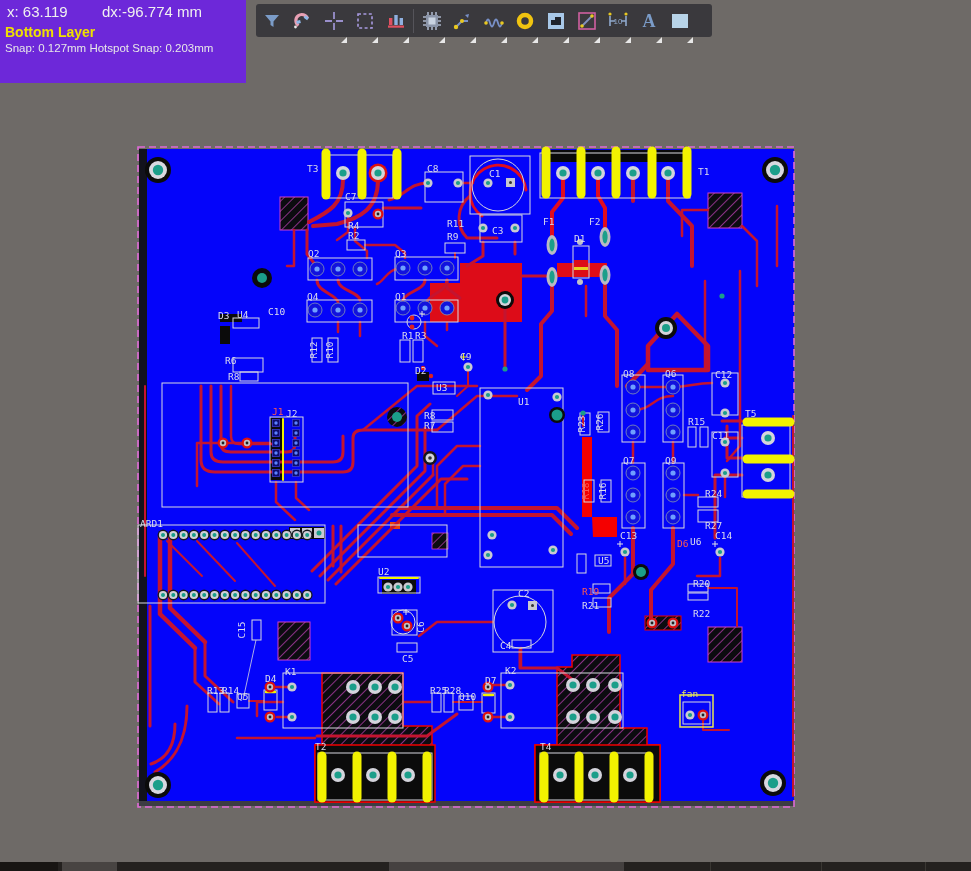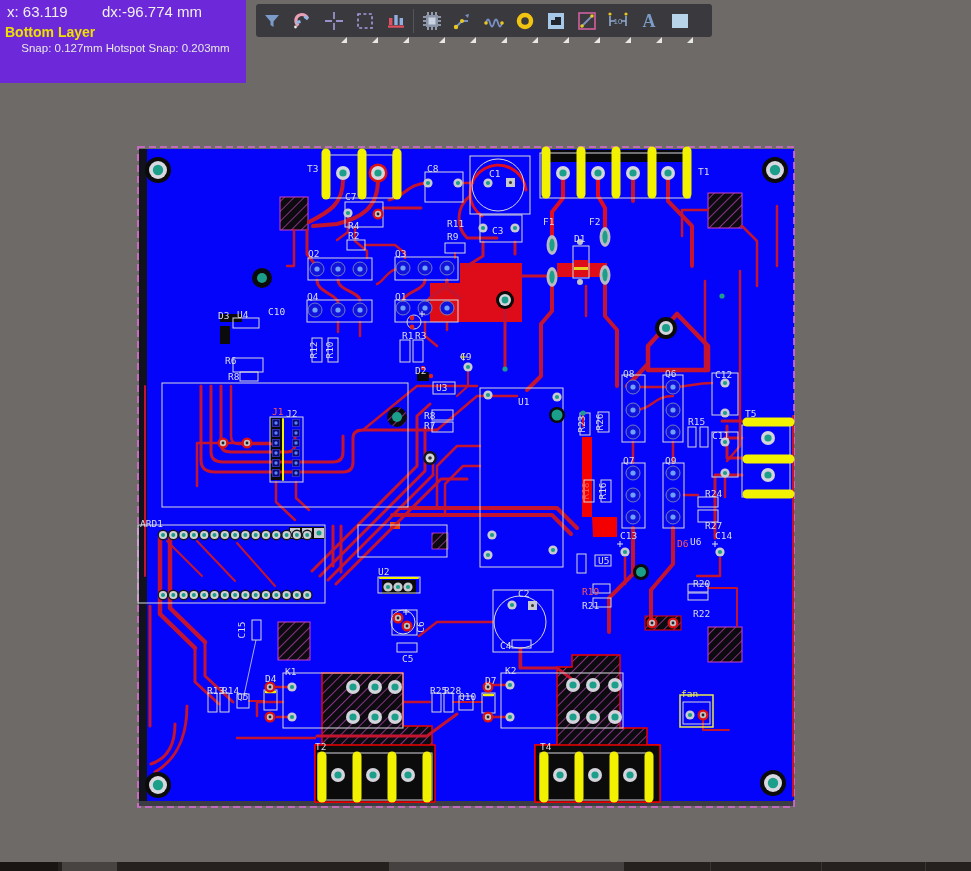--- a/index.html
+++ b/index.html
@@ -2,21 +2,21 @@
 <html><head>
 <meta charset="utf-8">
 <style>
   html,body{margin:0;padding:0;}
   body{width:971px;height:871px;position:relative;background:#6e6a67;font-family:"Liberation Sans",sans-serif;overflow:hidden;}
   .status-panel{position:absolute;left:0;top:0;width:246px;height:83px;background:#6d28d9;color:#f0f0f0;}
   .coord-line{position:relative;height:17px;font-size:15px;line-height:17px;}
   .coord-a{position:absolute;left:7px;}
   .coord-b{position:absolute;left:102px;}
   .layer-name{color:#efe000;font-weight:bold;font-size:14px;line-height:20px;padding-left:5px;margin-top:2px;}
-  .snap-line{font-size:11.5px;color:#e8e8e8;padding-left:5px;text-align:center;}
+  .snap-line{font-size:11.5px;color:#e8e8e8;padding-left:5px;}
   .toolbar{position:absolute;left:256px;top:4px;width:456px;height:33px;background:#3a393d;border-radius:3px;display:flex;align-items:center;}
   .tbtn{position:relative;width:31px;height:48px;display:flex;align-items:center;justify-content:center;}
   .tbtn.dd:after{content:"";position:absolute;right:2px;bottom:2px;border-style:solid;border-width:0 0 6px 6px;border-color:transparent transparent #e8e8e8 transparent;}
   .tsep{width:1px;height:24px;background:#55545a;margin:0 2px;}
   .taskbar{position:absolute;left:0;top:862px;width:971px;height:9px;background:#24211f;}
   .tseg{position:absolute;top:0;height:9px;}
   svg text.des{font-family:"DejaVu Sans Mono",monospace;font-size:9.5px;fill:#dcdcec;}
   svg text.des.r{fill:#ff5a50;}
   svg text.des.y{fill:#e9e95a;}
 </style>

